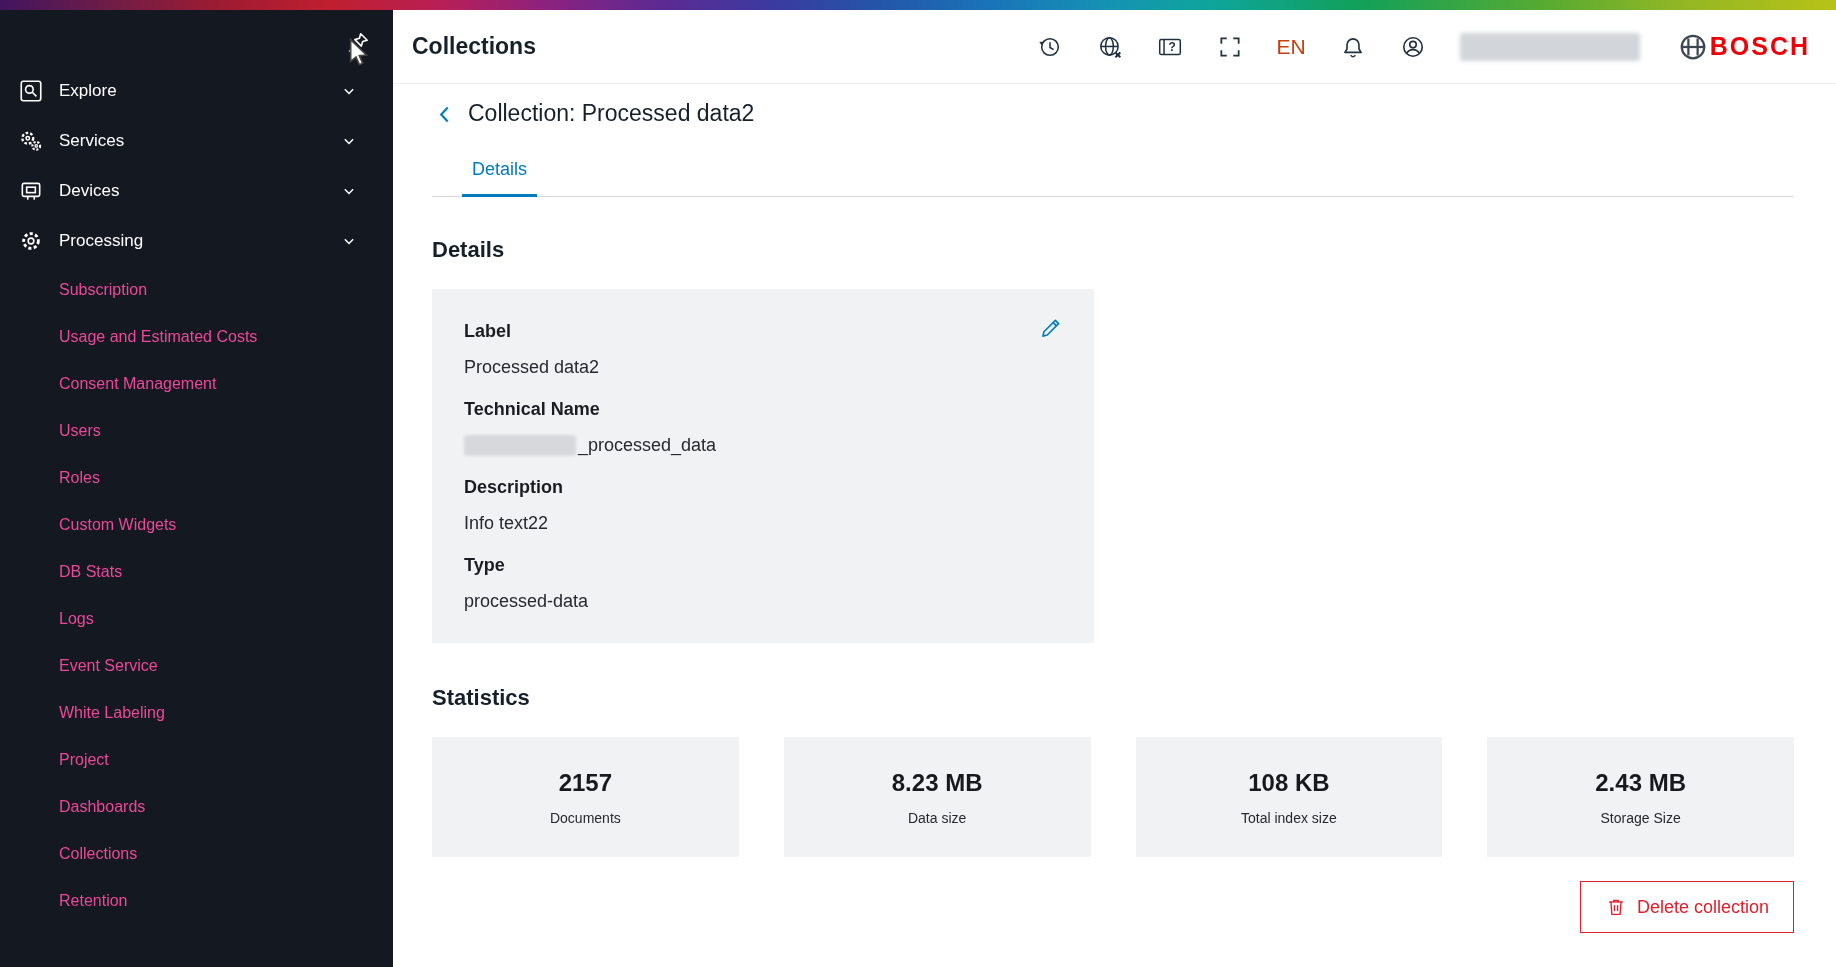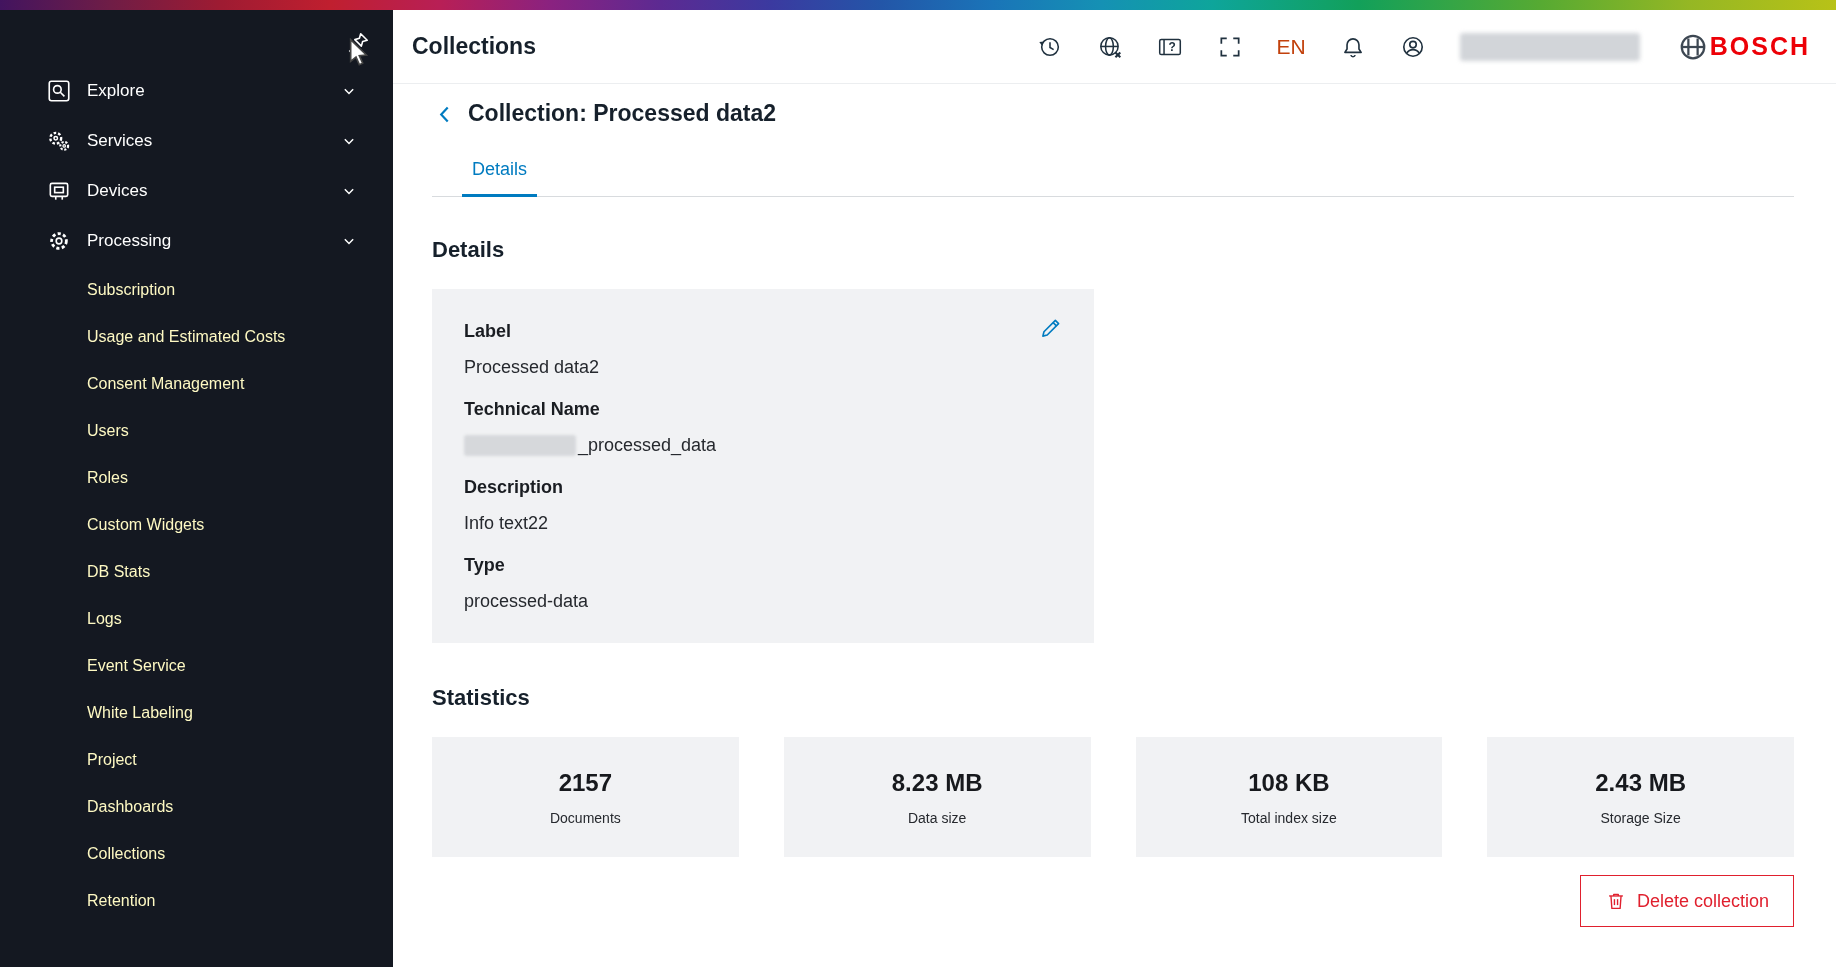--- a/index.html
+++ b/index.html
@@ -6,62 +6,62 @@
   html,body { background:#fff; font-family:"Liberation Sans", sans-serif; }
   .app { position:relative; width:1836px; height:967px; overflow:hidden; background:#fff; }
 
   
   .supergraphic { height:10px; width:100%;
     background:linear-gradient(90deg,#42145f 0%,#6f1d46 6%,#9e1b32 12%,#c01f2f 18%,#b81f56 24%,#8a2280 30%,#5c2a92 36%,#3b3aa0 42%,#2356a8 48%,#1a74b8 54%,#1591b4 60%,#0ea59b 66%,#12a05a 74%,#57aa32 84%,#95b724 92%,#b8c217 100%); }
 
   .layout { display:flex; height:957px; }
 
   
-  .sidebar { width:393px; flex:0 0 393px; background:var(--sidebar-bg,#141821); color:#fff; position:relative; overflow:hidden;padding-left:28px; }
+  .sidebar { width:393px; flex:0 0 393px; background:var(--sidebar-bg,#141821); color:#fff; position:relative; overflow:hidden; }
   .sidebar-top { position:relative; height:56px; }
   .pin-btn { position:absolute; right:22px; top:20px; width:26px; height:26px; color:#fff; cursor:pointer; }
   .cursor-overlay { position:absolute; right:24px; top:28px; width:20px; height:22px; pointer-events:none; }
   .sidebar-item { height:50px; display:flex; align-items:center; padding:0 34px 0 18px; font-size:17px; font-weight:500; cursor:pointer; }
   .sidebar-item .nav-icon { width:26px; height:26px; margin-right:15px; color:#fff; flex:0 0 26px; }
   .sidebar-item .chev { margin-left:auto; width:20px; height:20px; color:#fff; }
-  .sub-item { height:47px; display:flex; align-items:center; padding-left:59px; font-size:16px; font-weight:400; color:#fef9c3; cursor:pointer; }
+  .sub-item { height:47px; display:flex; align-items:center; padding-left:59px; font-size:16px; font-weight:400; color:#ec4899; cursor:pointer; }
   svg { display:block; }
 
   
   .main { flex:1; display:flex; flex-direction:column; min-width:0; }
   .topbar { height:74px; display:flex; align-items:center; padding:0 26px 0 19px; border-bottom:1px solid #eceef0; background:#fff; }
   .topbar-title { font-size:23px; font-weight:700; color:var(--text-dark,#16202b); }
   .topbar-right { margin-left:auto; display:flex; align-items:center; gap:34px; }
   .hicon { width:26px; height:26px; color:#20313f; cursor:pointer; background:none; border:none; padding:0; }
   .lang { font-size:21px; font-weight:500; color:#c2410c; cursor:pointer; }
   .redacted-user { width:180px; height:28px; background:#d2d5d9; border-radius:3px; filter:blur(2px); }
   .brand { display:flex; align-items:center; gap:2px; margin-left:4px; }
   .brand-symbol { width:30px; height:30px; color:#3d4752; }
   .brand-word { font-size:25px; font-weight:700; letter-spacing:2px; color:var(--brand-red,#ed0007); }
 
   
   .content { flex:1; padding:16px 42px 0 39px; overflow:hidden; }
   .page-title-row { display:flex; align-items:center; gap:10px; margin-bottom:32px; }
   .back-btn { width:26px; height:26px; color:var(--accent,#007bc0); cursor:pointer; background:none; border:none; padding:0; }
-  .page-title { font-size:23px; font-weight:700; color:var(--text-dark,#16202b); }
+  .page-title { font-size:23px; font-weight:400; color:var(--text-dark,#16202b); }
 
   .tabs { display:flex; border-bottom:1px solid #d8dbde; padding-left:30px; margin-bottom:40px; }
   .tab { font-size:18px; padding:0 10px 14px 10px; color:#5b6770; cursor:pointer; }
   .tab.active { color:var(--accent,#007bc0); border-bottom:3px solid var(--accent,#007bc0); margin-bottom:-1px; }
 
   .section-heading { font-size:22px; font-weight:700; color:var(--text-dark,#16202b); margin-bottom:26px; }
 
   .details-card { width:662px; background:var(--card-bg,#f1f2f4); padding:30px 32px; position:relative; margin-bottom:42px; }
   .edit-btn { position:absolute; top:26px; right:30px; width:26px; height:26px; color:var(--accent,#007bc0); cursor:pointer; background:none; border:none; padding:0; }
   .field-label { font-size:18px; font-weight:700; color:#1a1d22; line-height:24px; margin-bottom:12px; }
   .field-value { font-size:18px; color:#26292e; line-height:24px; margin-bottom:18px; display:flex; align-items:center; gap:0; }
   .field-value:last-child { margin-bottom:0; }
   .redacted-inline { display:inline-block; width:112px; height:21px; background:#d6d8db; border-radius:3px; filter:blur(1.5px); margin-right:2px; }
 
-  .stats-row { display:flex; gap:45px; margin-bottom:18px; }
+  .stats-row { display:flex; gap:45px; margin-bottom:24px; }
   .stat-card { width:318px; height:120px; background:var(--card-bg,#f1f2f4); display:flex; flex-direction:column; align-items:center; justify-content:center; }
   .stat-value { font-size:24px; font-weight:700; color:#17191d; }
   .stat-label { font-size:14px; color:#26292e; margin-top:13px; }
 
   .actions-row { display:flex; justify-content:flex-end; }
   .delete-btn { display:flex; align-items:center; gap:10px; height:52px; padding:0 24px; background:#fff;
     border:1px solid var(--danger,#e0202e); color:var(--danger,#e0202e); font-size:18px; font-family:inherit; cursor:pointer; }
   .delete-btn .ticon { width:22px; height:22px; color:var(--danger,#e0202e); }
 </style>
 </head>

